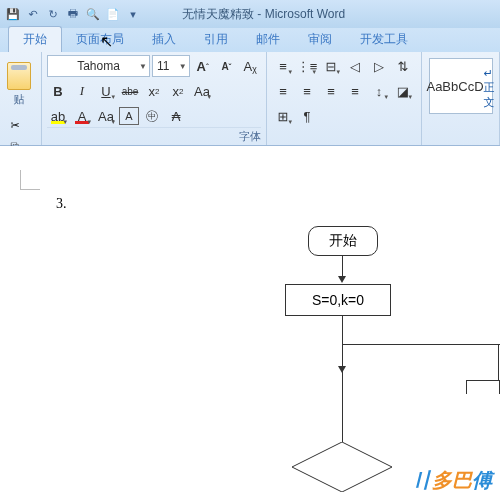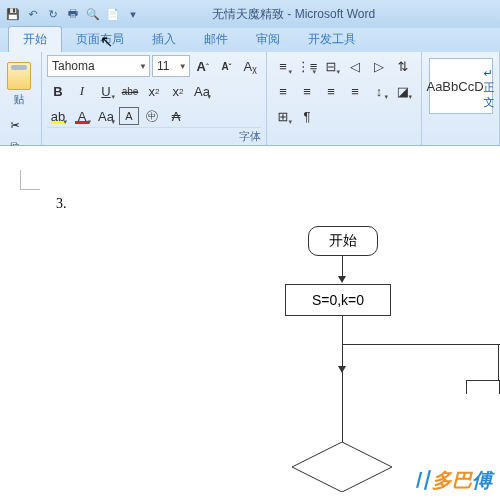--- a/index.html
+++ b/index.html
@@ -1,41 +1,41 @@
 <!DOCTYPE html>
 <html><head>
 <meta charset="utf-8">
 <style>
 * { margin:0; padding:0; box-sizing:border-box; font-family:"Microsoft YaHei","Segoe UI",Tahoma,sans-serif; }
 body { width:500px; height:500px; background:#fff; overflow:hidden; position:relative; }
 .titlebar { height:28px; background:linear-gradient(#cfe4f8,#b8d6f0); display:flex; align-items:center; padding:0 4px; }
 .qat { display:flex; gap:2px; align-items:center; }
 .qat-ico { width:18px; height:18px; display:flex; align-items:center; justify-content:center; font-size:11px; color:#3b5e8c; border-radius:2px; }
-.title { margin-left:70px; font-size:12px; color:#3a5a7c; }
+.title { margin-left:40px; font-size:12px; color:#3a5a7c; }
 .ribbon-tabs { height:24px; background:linear-gradient(#cfe4f8,#c4def6); display:flex; align-items:flex-end; padding-left:8px; gap:0; position:relative; }
 .tab { padding:4px 14px; font-size:12px; color:#3b78c4; cursor:pointer; }
 .tab.active { background:#eaf2fb; border-radius:3px 3px 0 0; border:1px solid #9cb8d8; border-bottom:none; }
 .cursor-icon { position:absolute; left:100px; top:4px; font-size:16px; color:#000; pointer-events:none; z-index:10; }
 .ribbon { height:94px; background:linear-gradient(#eaf2fb,#dbe9f8); display:flex; border-bottom:1px solid #9cb8d8; }
 .group { border-right:1px solid #b8cde4; display:flex; flex-direction:column; padding:3px 5px 0; }
 .group-body { flex:1; display:flex; flex-direction:column; gap:3px; }
 .group-label { text-align:right; font-size:11px; color:#4a6a94; padding:1px 0 2px; border-top:1px solid #cdddee; position:relative; }
 .clip { width:42px; }
 .clip-body { display:flex; gap:2px; }
 .paste { width:28px; height:58px; display:flex; flex-direction:column; align-items:center; justify-content:center; border:1px solid transparent; }
 .paste .icon { width:24px; height:28px; background:linear-gradient(#fef1c9,#f8d370); border:1px solid #d8a838; border-radius:2px; position:relative; }
 .paste .icon:before { content:""; position:absolute; top:2px; left:3px; width:16px; height:5px; background:#b0bdd0; border-radius:2px; }
 .paste-lbl { font-size:11px; color:#4a6a94; margin-top:2px; }
 .clip-side { display:flex; flex-direction:column; gap:2px; }
 .sm-btn { width:20px; height:20px; display:flex; align-items:center; justify-content:center; font-size:11px; border:1px solid transparent; }
 .font { width:225px; }
 .font-row { display:flex; gap:2px; align-items:center; }
 .combo { height:22px; background:#fff; border:1px solid #a9bfd6; display:flex; align-items:center; padding:0 4px; font-size:12px; color:#333; position:relative; }
 .combo .dd { position:absolute; right:2px; font-size:8px; color:#555; }
-.font-name { width:104px; }
+.font-name { width:104px;justify-content:center; }
 .font-size { width:38px; }
 .btn { width:22px; height:22px; display:flex; align-items:center; justify-content:center; font-size:13px; border:1px solid transparent; color:#333; position:relative; }
 .btn.split:after { content:"▾"; font-size:7px; position:absolute; right:1px; bottom:0; color:#555; }
 .btn sup { font-size:8px; }
 .btn sub { font-size:8px; }
 .para { width:155px; }
 .styles { flex:1; display:flex; align-items:center; padding:6px; }
 .style-prev { width:64px; height:56px; background:#fff; border:1px solid #a9bfd6; display:flex; flex-direction:row; align-items:center; justify-content:center; }
 .style-prev .samp { font-size:13px; color:#333; }
 .style-prev .lbl { font-size:11px; color:#1a5aa8; margin-top:4px; }
@@ -67,20 +67,21 @@
     <span class="qat-ico">📄</span>
     <span class="qat-ico">▾</span>
   </div>
   <div class="title">无情天魔精致 - Microsoft Word</div>
 </div>
 
 <div class="ribbon-tabs">
   <div class="tab active">开始</div>
   <div class="tab">页面布局</div>
   <div class="tab">插入</div>
+  <div class="tab">引用</div>
   <div class="tab">邮件</div>
   <div class="tab">审阅</div>
   <div class="tab">开发工具</div>
   <span class="cursor-icon">↖</span>
 </div>
 
 <div class="ribbon">
   <div class="group clip">
     <div class="group-body clip-body">
       <div class="paste">

